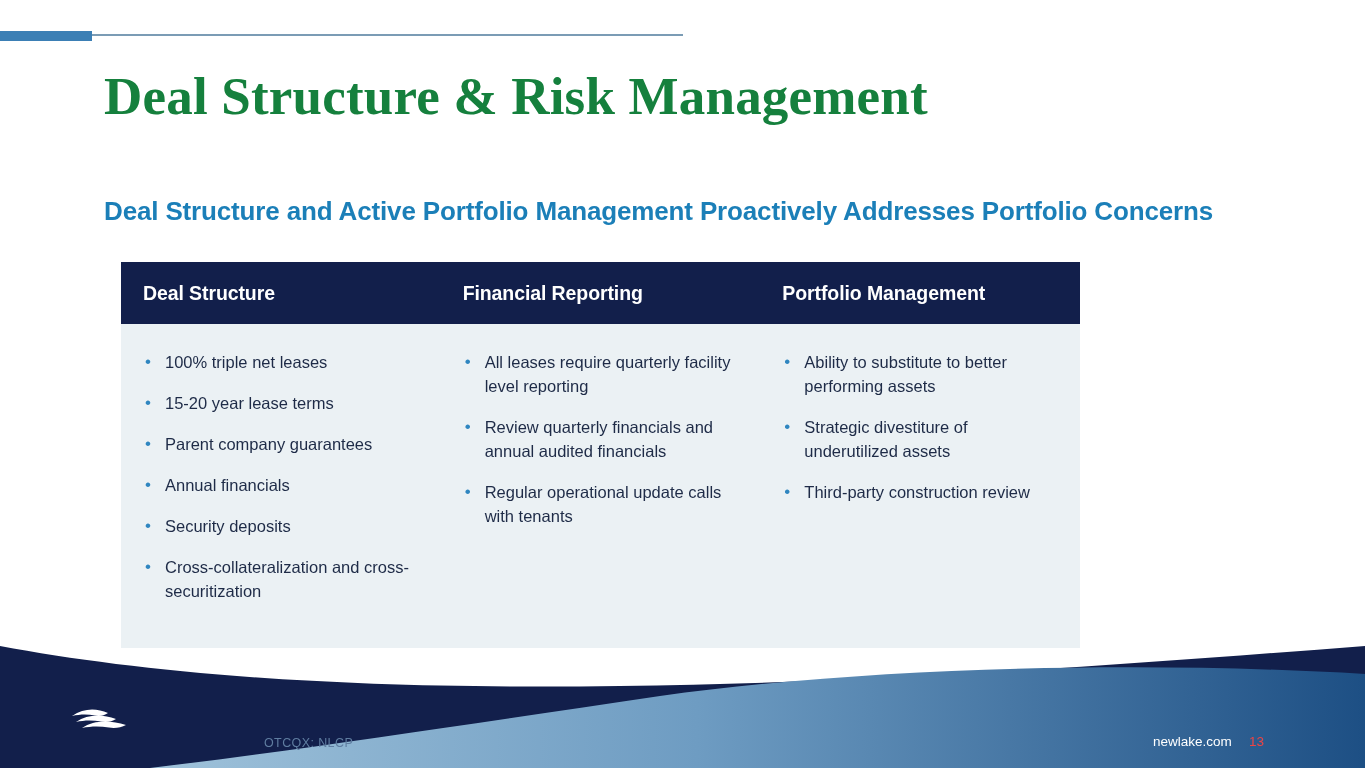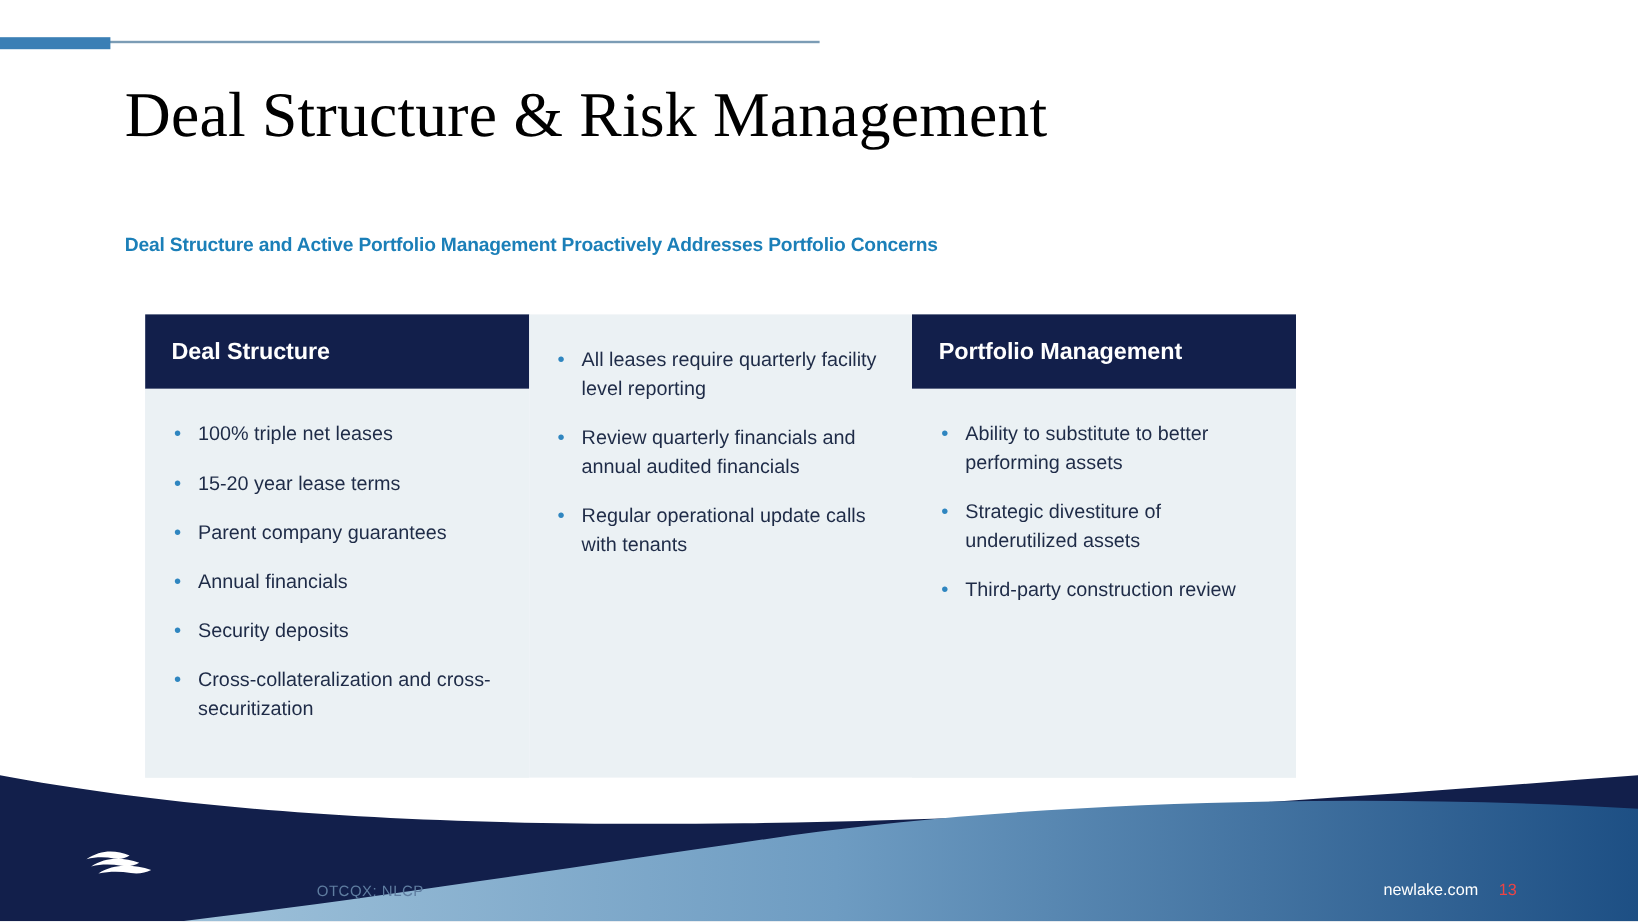--- a/index.html
+++ b/index.html
@@ -42,48 +42,48 @@
     background: #3b7fb5;
   }
 
   
   .title {
     position: absolute;
     left: 104px;
     top: 66px;
     font-family: "Liberation Serif", serif;
     font-size: 53px;
-    font-weight: 400;
-    color: #000000;
+    font-weight: 700;
+    color: #15803d;
     letter-spacing: 0.2px;
     white-space: nowrap;
   }
 
   
   .subtitle {
     position: absolute;
     left: 104px;
     top: 196px;
     font-family: "Liberation Sans", sans-serif;
-    font-size: 16px;
+    font-size: 26px;
     font-weight: bold;
     color: #1b7fb8;
     letter-spacing: -0.15px;
     white-space: nowrap;
   }
 
   
   .cards {
     position: absolute;
     left: 105px;
     top: 262px;
     width: 959px;
     height: 386px;
     display: flex;
-    justify-content: flex-end;
+    justify-content: center;
     padding-left: 16px;
   }
   .card {
     width: 337px;
     height: 386px;
     display: flex;
     flex-direction: column;
     background: #ebf1f4;
   }
   .card-header {
@@ -249,20 +249,23 @@
           </li>
           <li class="bullet-item">
             <span class="bullet-dot">•</span>
             <span class="bullet-text">Cross-collateralization and cross-securitization</span>
           </li>
         </ul>
       </div>
     </div>
 
     <div class="card">
+      <div class="card-header">
+        <span class="card-header-title">Financial Reporting</span>
+      </div>
       <div class="card-body">
         <ul class="bullet-list">
           <li class="bullet-item">
             <span class="bullet-dot">•</span>
             <span class="bullet-text">All leases require quarterly facility level reporting</span>
           </li>
           <li class="bullet-item">
             <span class="bullet-dot">•</span>
             <span class="bullet-text">Review quarterly financials and annual audited financials</span>
           </li>

